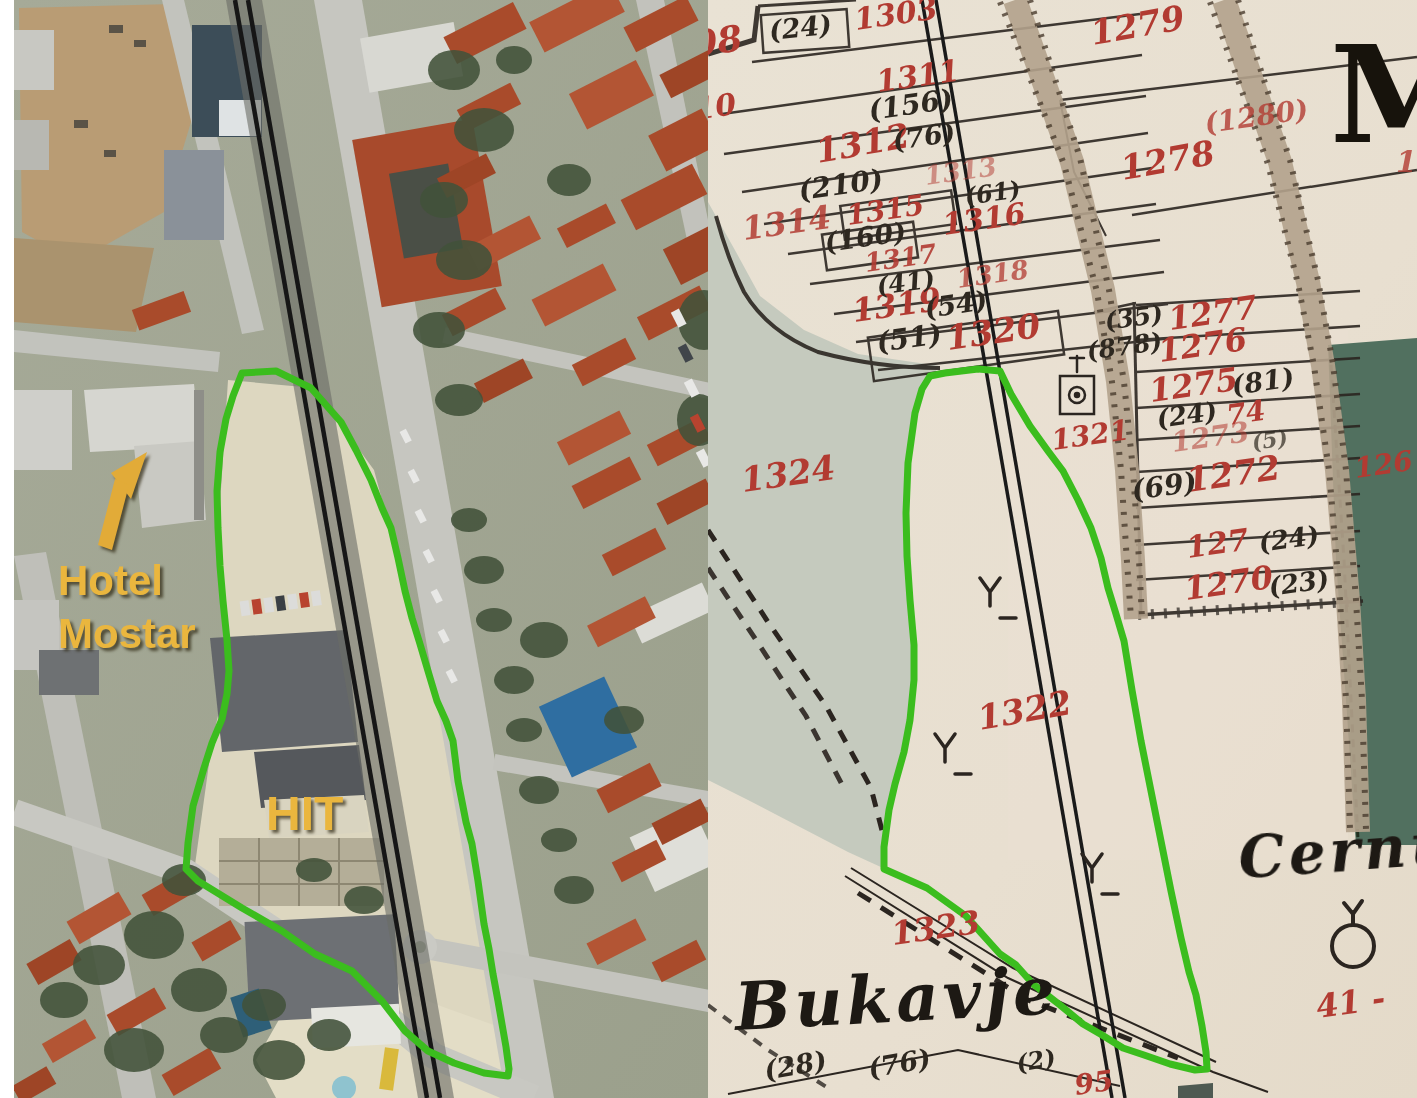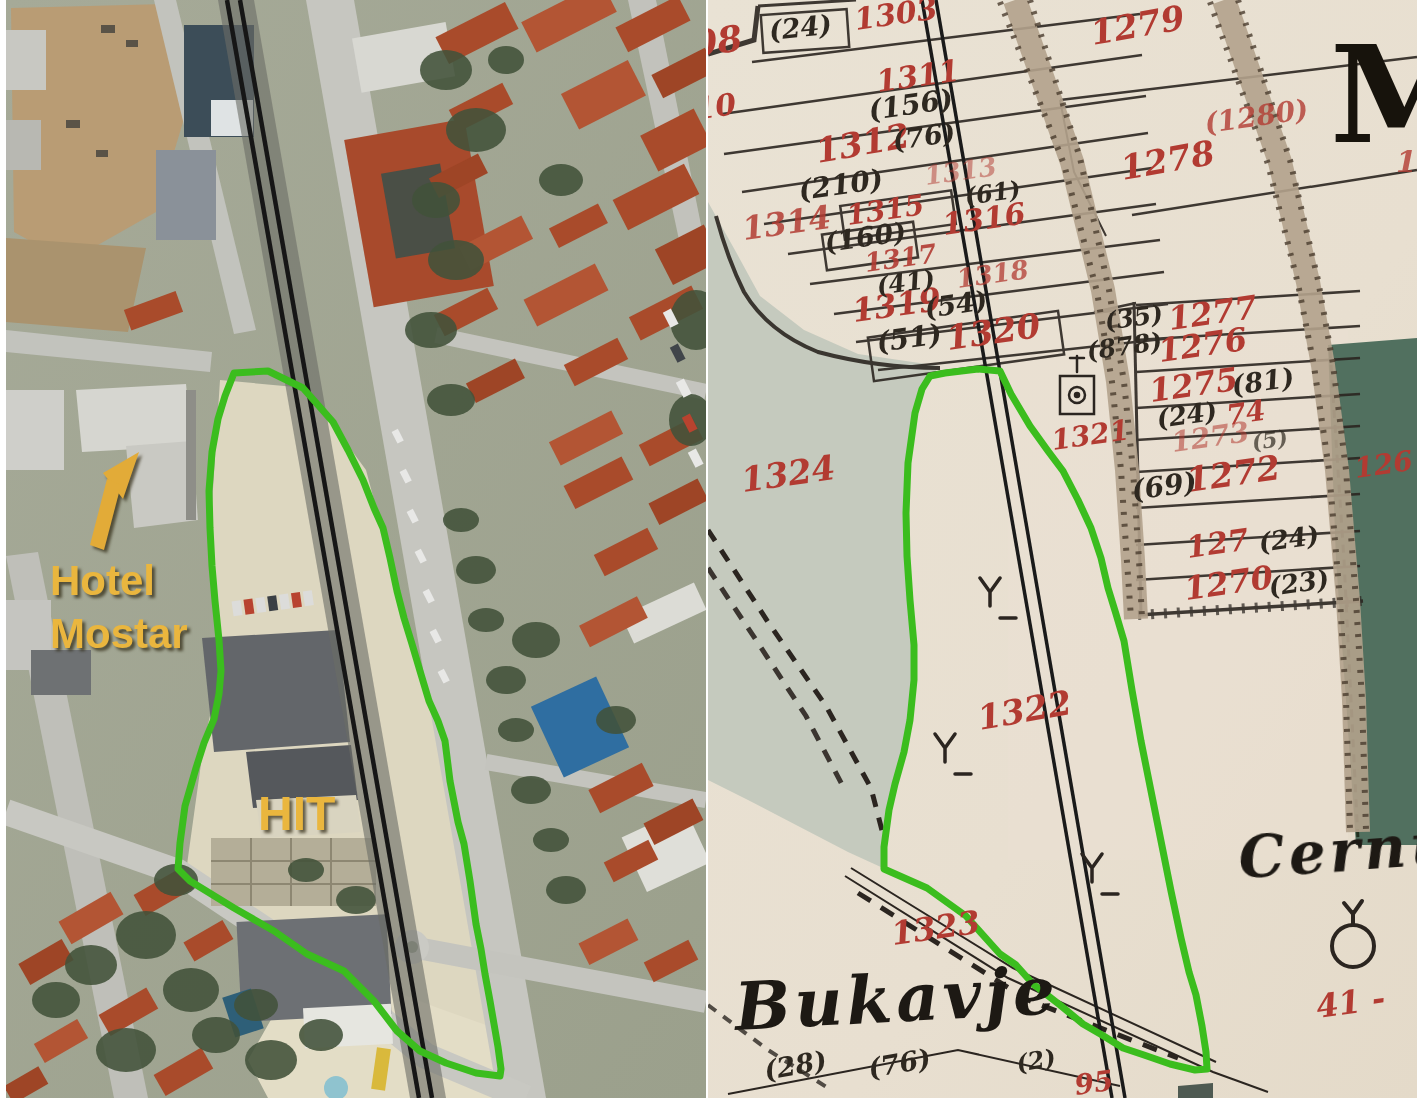--- a/index.html
+++ b/index.html
@@ -1,19 +1,19 @@
 <!DOCTYPE html>
 <html><head>
 <meta charset="utf-8">
 <style>
   html,body{margin:0;padding:0;background:#ffffff;}
   .stage{position:relative;width:1417px;height:1098px;background:#ffffff;overflow:hidden;
          font-family:"Liberation Sans",sans-serif;}
   .panel{position:absolute;top:0;height:1098px;}
-  .panel-left{left:6px;width:612px;}
+  .panel-left{left:14px;width:612px;}
   .panel-right{left:708px;width:709px;}
   svg{display:block;}
   
   .rn{font-family:"DejaVu Serif",serif;font-style:italic;font-weight:700;fill:#b23b32;}
   .bn{font-family:"DejaVu Serif",serif;font-style:italic;font-weight:700;fill:#2e2820;}
   .place{font-family:"DejaVu Serif",serif;font-style:italic;font-weight:700;fill:#1d1914;letter-spacing:4px;}
   .bigM{font-family:"DejaVu Serif",serif;font-weight:700;fill:#17130c;}
   
   .lbl{font-family:"Liberation Sans",sans-serif;font-weight:700;fill:#eab63e;}
   .shadowed{filter:drop-shadow(3px 3px 1.5px rgba(35,28,5,0.65));}

